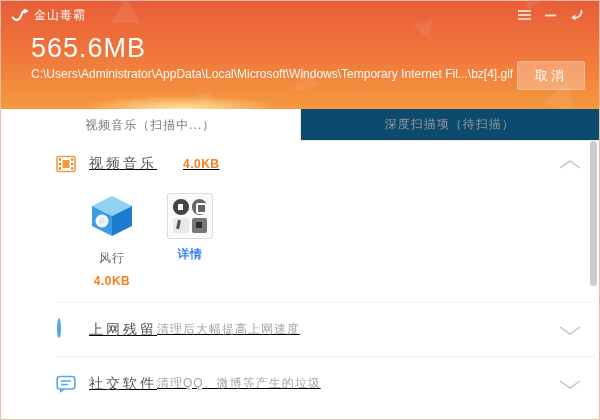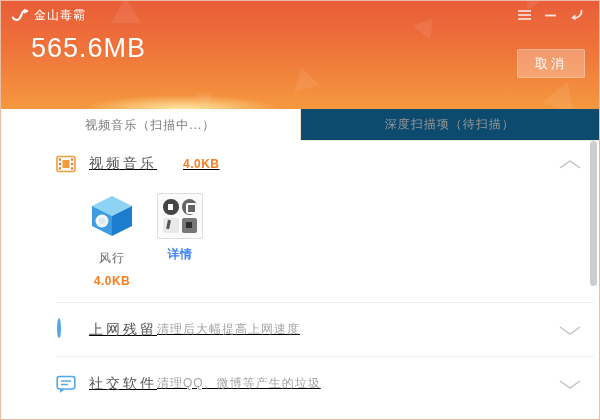--- a/index.html
+++ b/index.html
@@ -19,21 +19,21 @@
   .titlebar { position:relative; height:28px; display:flex; align-items:center; padding:0 10px; z-index:3; }
   .logo { width:18px; height:16px; margin-right:5px; }
   .app-title { color:#fff; font-size:12px; letter-spacing:1px; }
   .win-controls { margin-left:auto; display:flex; align-items:center; }
   .win-btn { width:26px; height:22px; display:flex; align-items:center; justify-content:center; cursor:pointer; }
   .win-btn svg { opacity:.85; }
 
   .size-line { position:relative; z-index:2; color:#fff; font-size:27px; margin:4px 0 3px 30px; letter-spacing:1px; }
   .path-line { position:relative; z-index:2; color:rgba(255,255,255,0.95); font-size:12px; margin-left:30px; }
 
-  .cancel-btn { position:absolute; z-index:3; right:14px; top:48px; width:68px; height:29px;
+  .cancel-btn { position:absolute; z-index:3; right:14px; top:60px; width:68px; height:29px;
                 background:rgba(255,255,255,0.27); border:1px solid rgba(255,255,255,0.25);
                 color:#fff; font-size:13px; letter-spacing:3px; border-radius:2px; text-align:center;
                 line-height:27px; cursor:pointer; }
 
   
   .tabbar { position:absolute; top:108px; left:0; right:0; height:32px; display:flex; z-index:2; }
   .tab { flex:1; display:flex; align-items:center; justify-content:center; font-size:12px; letter-spacing:1px; cursor:pointer; }
   .tab-active { background:#fff; color:#7a7a7a; }
   .tab-inactive { background:#0c4a6e; color:#999; border-left:1px solid #f0e4cd; border-bottom:1px solid #f3ead6; }
 
@@ -42,21 +42,21 @@
 
   .row { position:relative; display:flex; align-items:center; padding-left:55px;text-decoration:underline; }
   .row-head { height:46px; }
   .row-plain { height:53px; }
   .row-icon { width:20px; height:20px; margin-right:13px; flex:0 0 auto; }
   .row-title { font-size:14px; color:#555; letter-spacing:3px; }
   .row-value { margin-left:26px; font-size:12px; font-weight:bold; color:#f87e22; letter-spacing:.5px; }
   .row-desc { font-size:12px; color:#a5a5a5; letter-spacing:1px; }
   .chev { position:absolute; right:18px; top:50%; transform:translateY(-50%); cursor:pointer; }
 
-  .expand { padding:6px 0 14px 80px; display:flex; gap:6px; }
+  .expand { padding:6px 0 14px 80px; display:flex; gap:16px; }
   .app-item { width:62px; text-align:center; cursor:pointer; }
   .app-ico { width:46px; height:46px; margin:0 auto; }
   .app-label { margin-top:7px; font-size:12px; color:#666; letter-spacing:1px; }
   .app-sub { margin-top:7px; font-size:12px; font-weight:bold; letter-spacing:.5px; }
   .sub-orange { color:#f87e22; }
   .sub-green { color:#3b82f6; }
 
   .divider { height:1px; background:#f0f0ef; margin-left:55px; margin-right:4px; }
 
   
@@ -116,20 +116,21 @@
         <div class="win-btn">
           <svg width="14" height="12" viewBox="0 0 14 12">
             <path d="M12.5 1.5 C13 6, 9 9.5, 4 8.8" fill="none" stroke="#fff" stroke-width="1.7" stroke-linecap="round"></path>
             <path d="M6.2 5.6 L2.2 8.8 L6.6 11.2 Z" fill="#fff"></path>
           </svg>
         </div>
       </div>
     </div>
 
     <div class="size-line">565.6MB</div>
+    <div class="path-line">C:\Users\Administrator\AppData\Local\Microsoft\Windows\Temporary Internet Fil...\bz[4].gif</div>
     <div class="cancel-btn">取消</div>
   </div>
 
   <div class="tabbar">
     <div class="tab tab-active">视频音乐（扫描中...）</div>
     <div class="tab tab-inactive">深度扫描项（待扫描）</div>
   </div>
 
   <div class="content">
 

